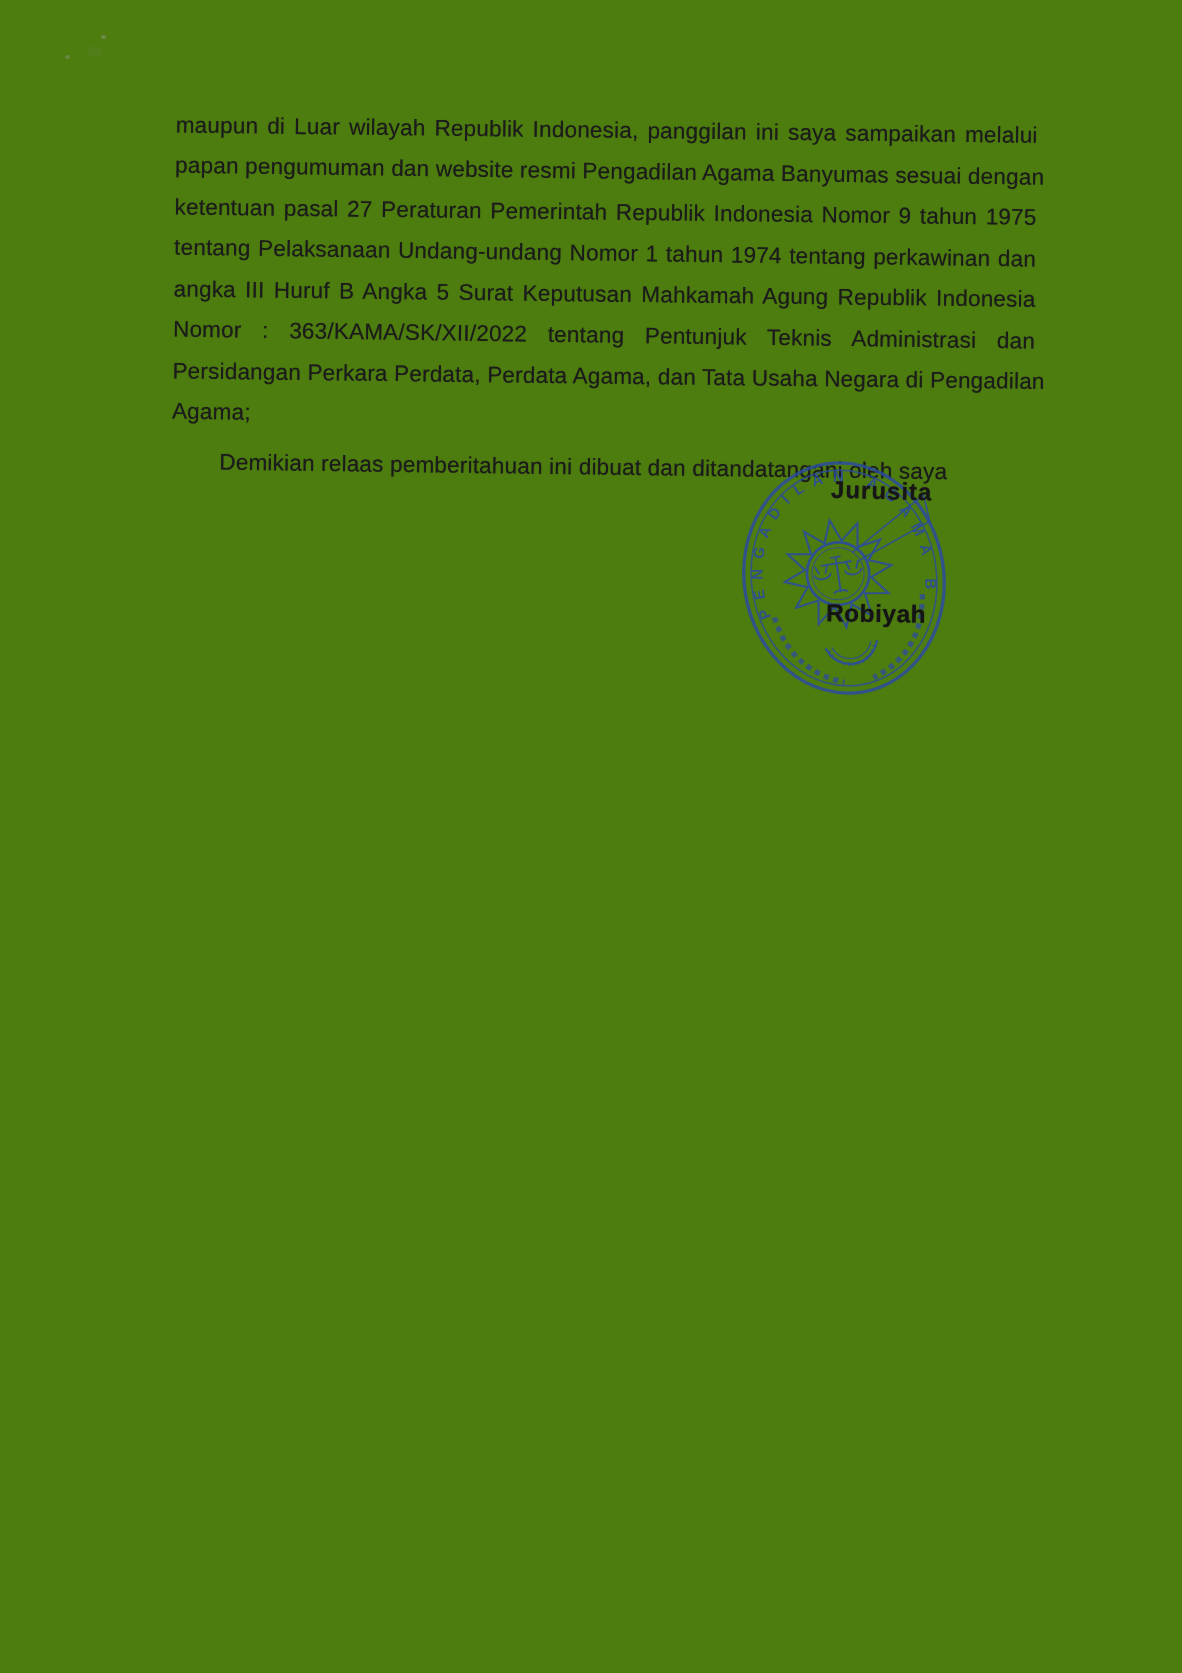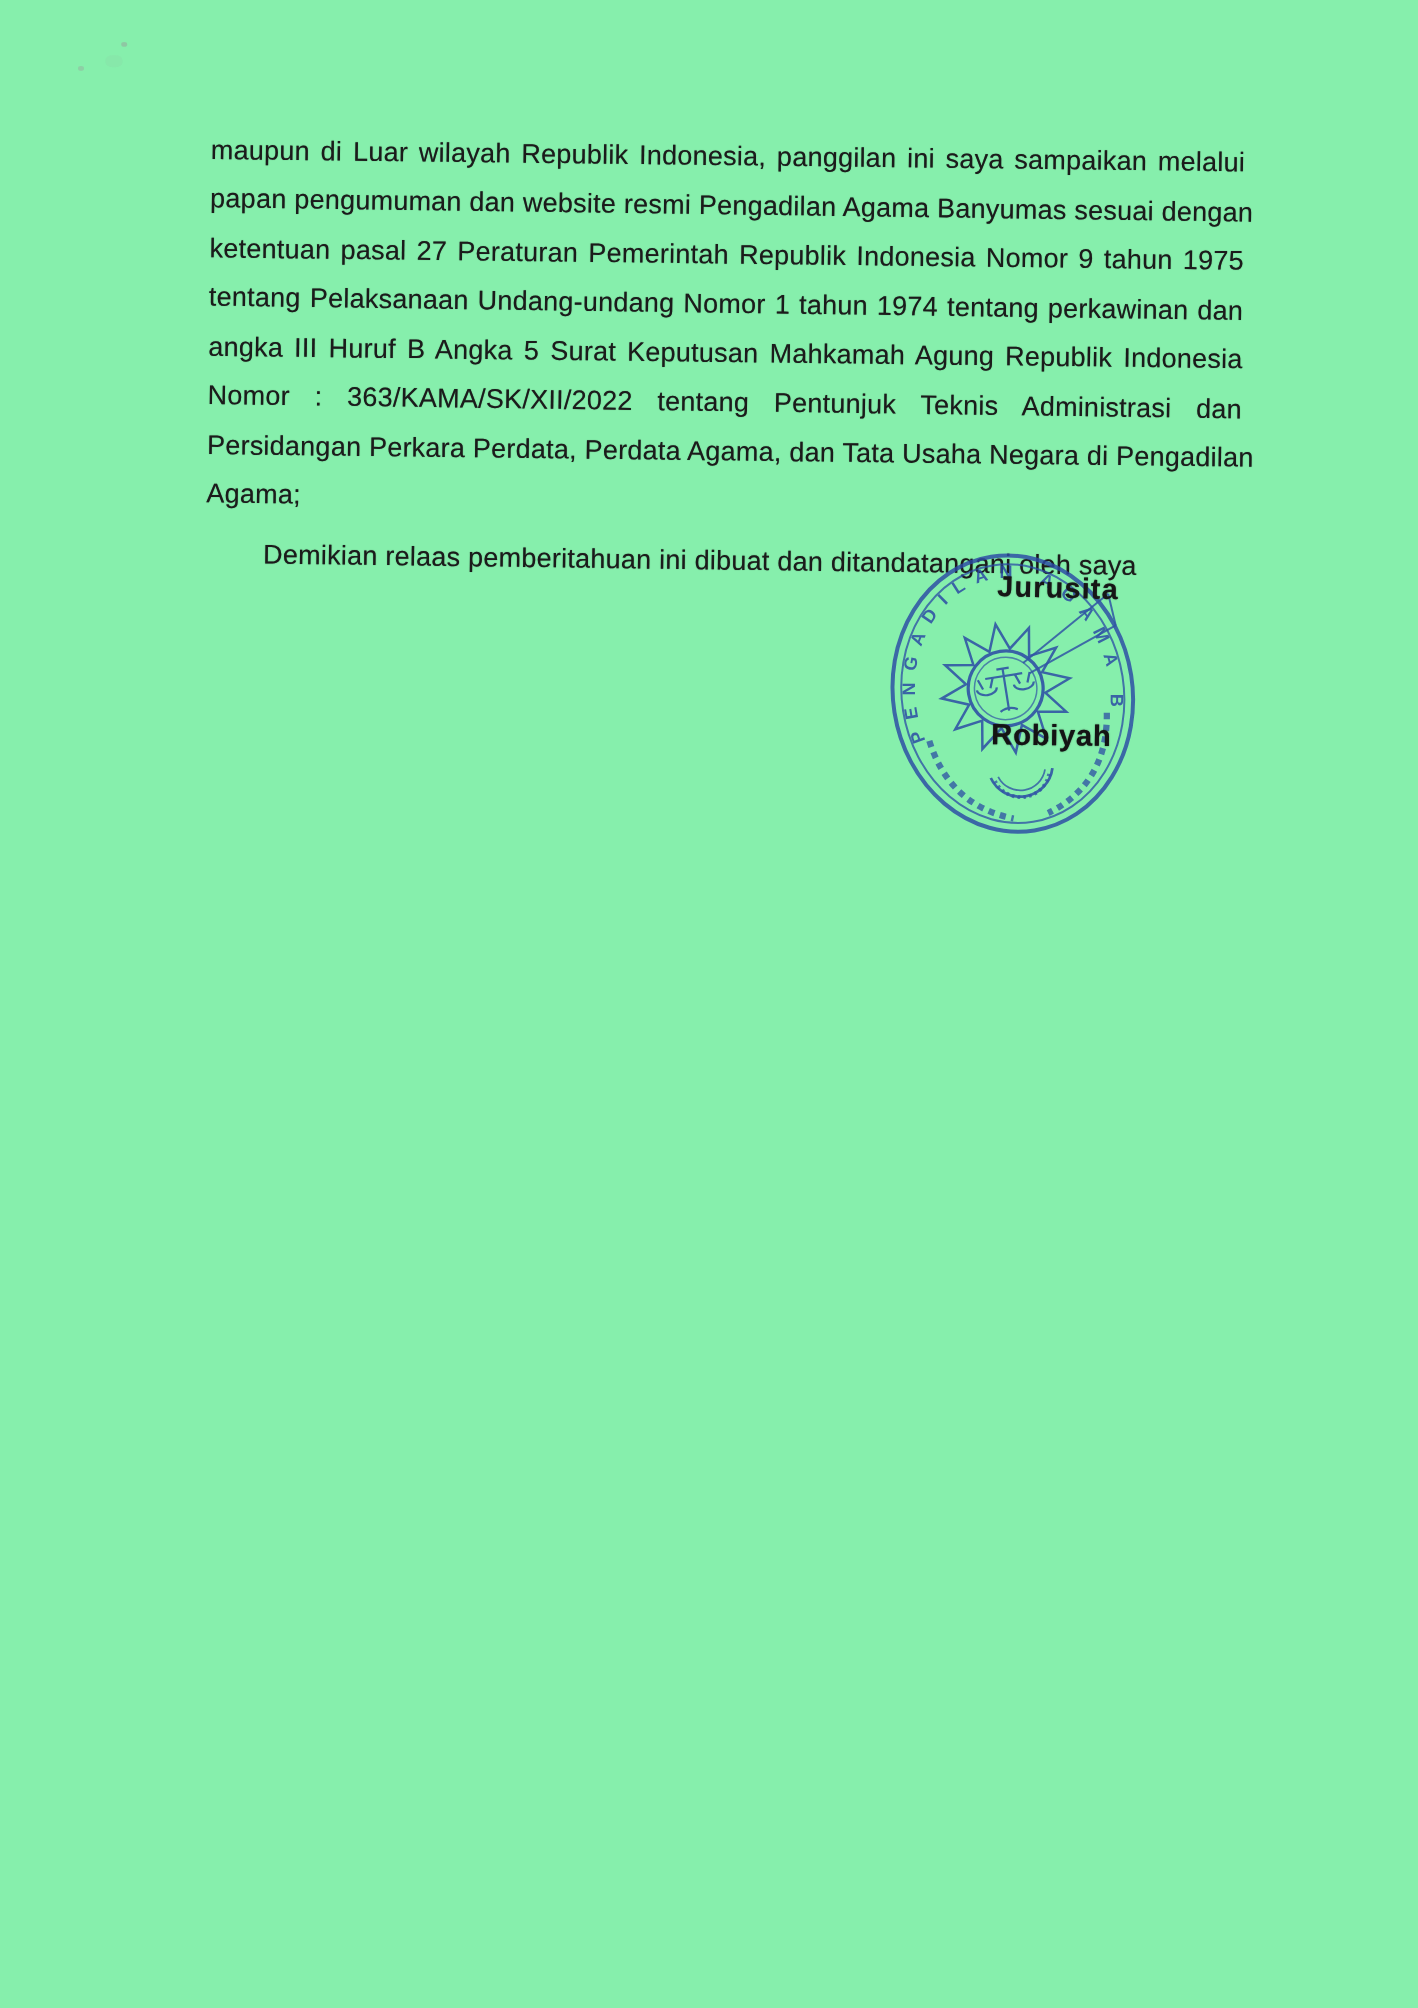--- a/index.html
+++ b/index.html
@@ -1,20 +1,20 @@
 <!DOCTYPE html>
 <html><head>
 <meta charset="utf-8">
 <style>
   html,body{margin:0;padding:0;background:#e8e8e8;}
   .page{
     position:relative;
     width:1182px;height:1673px;
     margin:0 auto;
-    background:#86efac;
+    background:#4d7c0f;
     overflow:hidden;
     font-family:"Liberation Sans", sans-serif;
     color:#1b1b1b;
   }
   
   .speck{position:absolute;border-radius:50%;background:#9a9a9a;}
   .speck.s1{left:101px;top:35px;width:5px;height:4px;opacity:.45;}
   .speck.s2{left:65px;top:55px;width:5px;height:4px;opacity:.38;}
   .speck.s3{left:88px;top:46px;width:14px;height:10px;opacity:.08;border-radius:40%;}
 

